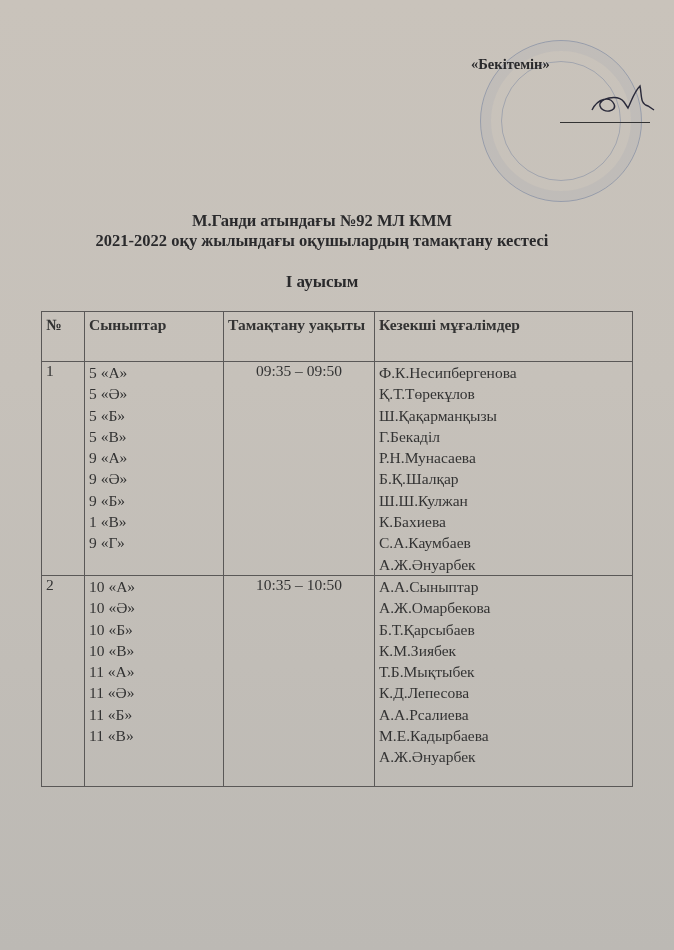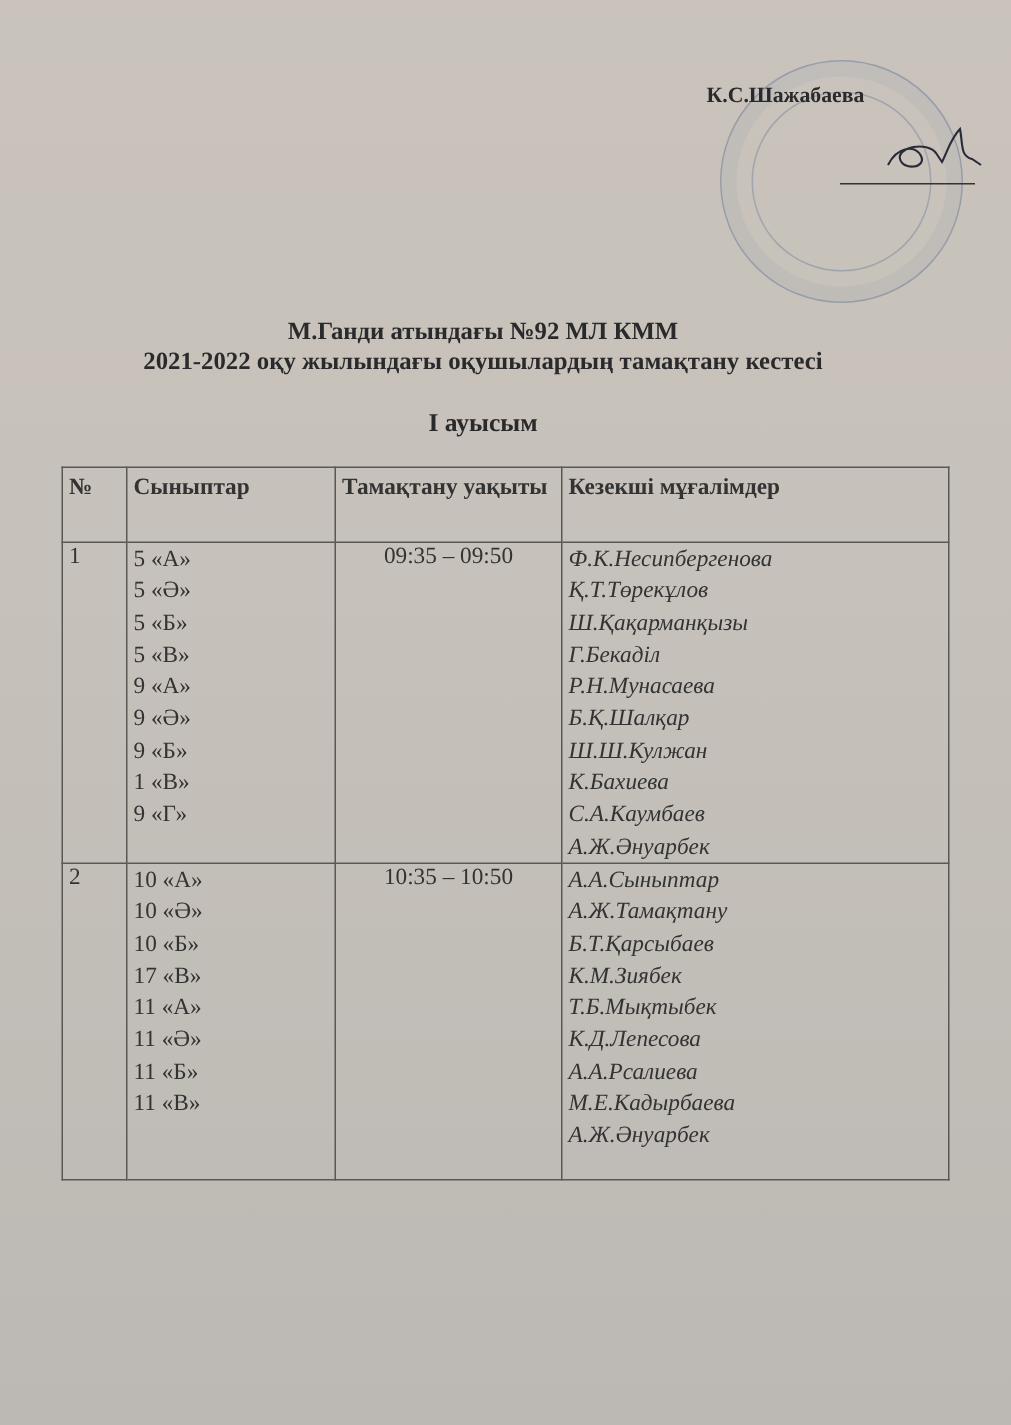--- a/index.html
+++ b/index.html
@@ -41,34 +41,34 @@
     table.schedule td, table.schedule th {
       border: 1px solid #5a5857; vertical-align: top; padding: 0 4px;
     }
     table.schedule th {
       font-weight: bold; text-align: left; font-size: 15.5px; height: 46px; padding-top: 3px; line-height: 19px;
     }
     th.c-time { text-align: center; }
     td.c-no { width: 34px; padding-left: 4px; padding-top: 2px; }
     td.c-classes { width: 130px; padding-left: 6px; padding-top: 2px; }
     td.c-time { width: 142px; text-align: center; vertical-align: middle; }
-    td.c-teachers { padding-left: 6px; padding-top: 2px; font-style: italic; }
+    td.c-teachers { padding-left: 6px; padding-top: 2px; }
     .line { line-height: 21.3px; white-space: nowrap; }
     tr.row1 td { height: 203px; }
     tr.row2 td { height: 210px; }
   </style>
 </head>
 <body>
 
 <div class="stamp">
     <div class="stamp-inner"></div>
   </div>
 
 <div class="approval">
-  <div>К.С.Шажабаева</div>
+  <div>«Бекітемін»</div>
 </div>
 <div class="sig-line"></div>
 <svg class="signature" viewBox="0 0 70 40">
   <path d="M4 30 C10 18, 22 16, 26 24 C30 32, 14 34, 12 26 C10 18, 30 14, 36 22 L40 28 C44 20, 46 12, 52 6 C54 16, 52 24, 60 26 L66 30" fill="none" stroke="#2a2a3a" stroke-width="1.4"></path>
 </svg>
 
 <div class="title t1">М.Ганди атындағы №92 МЛ КММ</div>
 <div class="title t2">2021-2022 оқу жылындағы оқушылардың тамақтану кестесі</div>
 <div class="title shift">І ауысым</div>
 
@@ -108,30 +108,30 @@
         <div class="line">С.А.Каумбаев</div>
         <div class="line">А.Ж.Әнуарбек</div>
       </td>
     </tr>
     <tr class="row2">
       <td class="c-no">2</td>
       <td class="c-classes">
         <div class="line">10 «А»</div>
         <div class="line">10 «Ә»</div>
         <div class="line">10 «Б»</div>
-        <div class="line">17 «В»</div>
+        <div class="line">10 «В»</div>
         <div class="line">11 «А»</div>
         <div class="line">11 «Ә»</div>
         <div class="line">11 «Б»</div>
         <div class="line">11 «В»</div>
       </td>
       <td class="c-time">10:35 – 10:50</td>
       <td class="c-teachers">
         <div class="line">А.А.Сыныптар</div>
-        <div class="line">А.Ж.Тамақтану</div>
+        <div class="line">А.Ж.Омарбекова</div>
         <div class="line">Б.Т.Қарсыбаев</div>
         <div class="line">К.М.Зиябек</div>
         <div class="line">Т.Б.Мықтыбек</div>
         <div class="line">К.Д.Лепесова</div>
         <div class="line">А.А.Рсалиева</div>
         <div class="line">М.Е.Кадырбаева</div>
         <div class="line">А.Ж.Әнуарбек</div>
       </td>
     </tr>
   </tbody>

